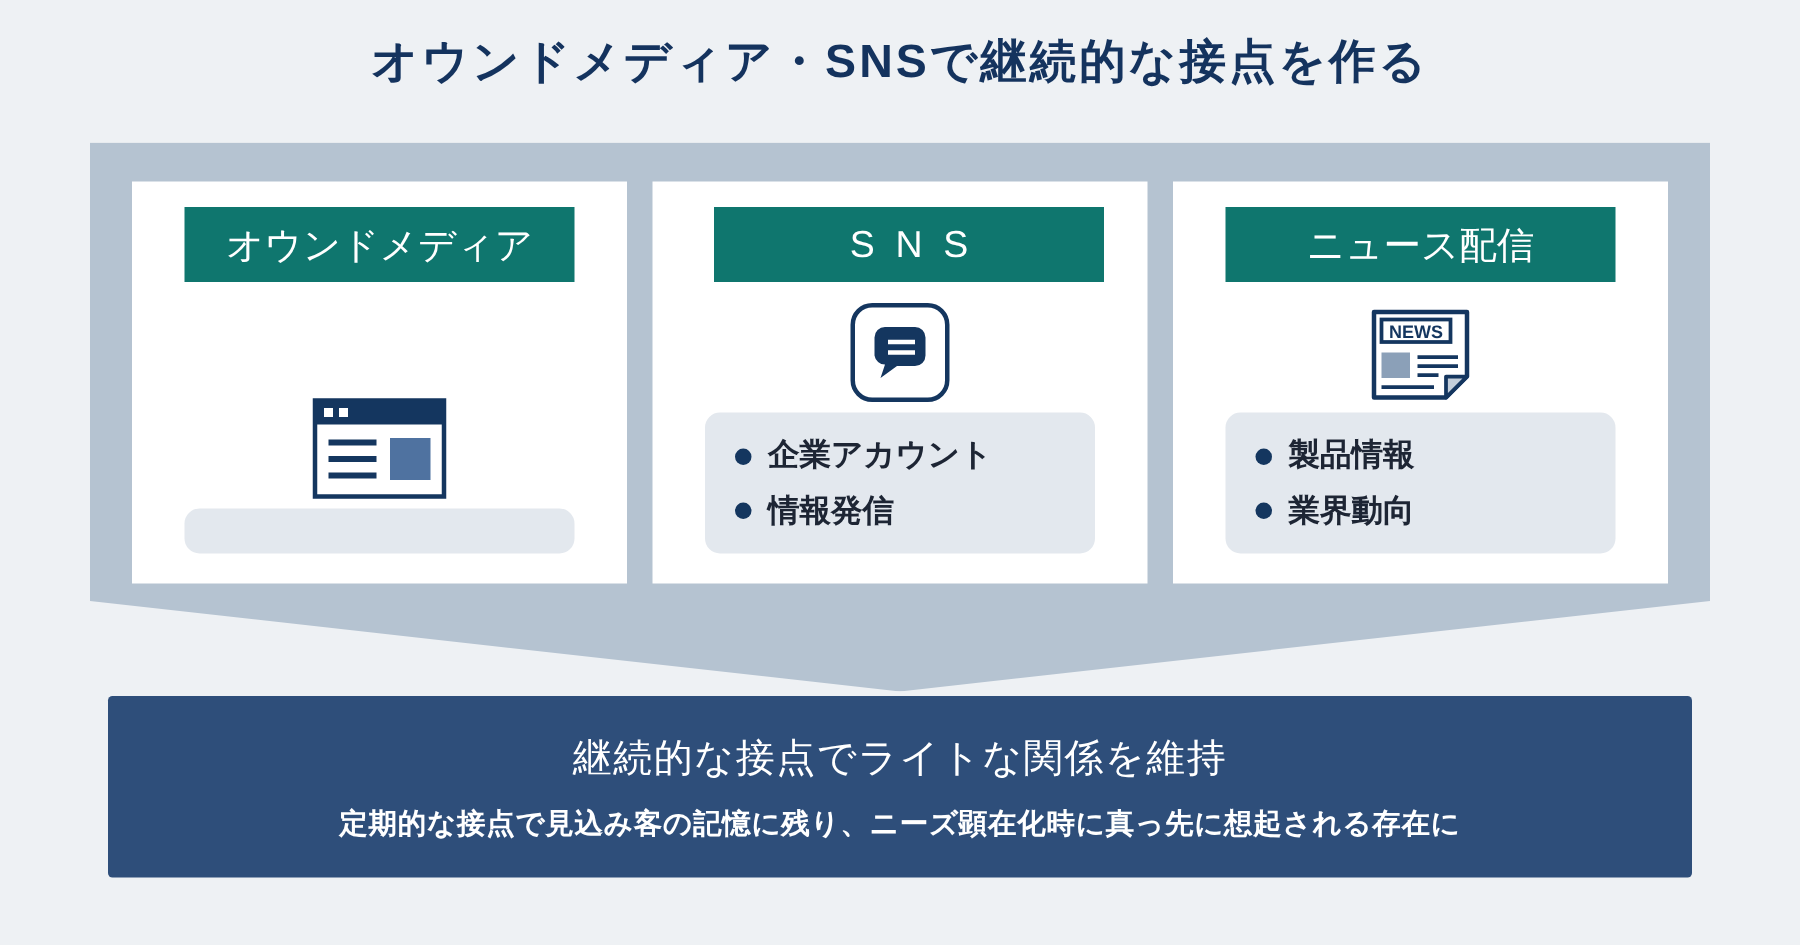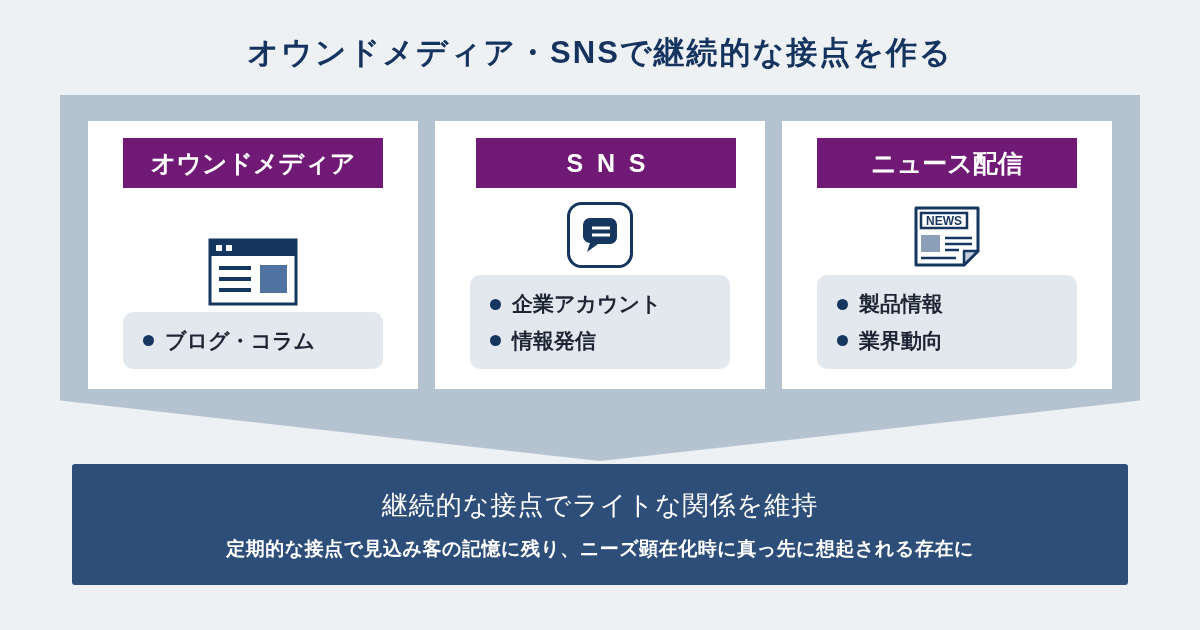--- a/index.html
+++ b/index.html
@@ -5,21 +5,21 @@
   html, body { margin: 0; padding: 0; }
   body {
     width: 1200px; height: 630px;
     background: #eef1f4;
     font-family: "Liberation Sans", "DejaVu Sans", sans-serif;
     overflow: hidden;
   }
   .canvas { position: relative; width: 1200px; height: 630px; }
 
   .page-title {
-    position: absolute; top: 32px; left: 0; width: 100%;
+    position: absolute; top: 20px; left: 0; width: 100%;
     text-align: center;
     font-size: 31px; font-weight: 700; color: #14335e;
     letter-spacing: 2px;
   }
 
   .panel {
     position: absolute; left: 60px; top: 95px;
     width: 1080px; height: 366px;
     background: #b5c3d1;
     clip-path: polygon(0 0, 100% 0, 100% 83.5%, 50% 100%, 0 83.5%);
@@ -31,22 +31,22 @@
   }
   .card {
     width: 330px; height: 268px;
     background: #ffffff;
     box-sizing: border-box;
     padding: 17px 35px 20px 35px;
     display: flex; flex-direction: column; align-items: center;
   }
   .card-header {
     width: 100%; height: 50px;
-    background: #701a75; color: #ffffff;
-    font-size: 25px; font-weight: 700;
+    background: #0f766e; color: #ffffff;
+    font-size: 25px; font-weight: 400;
     display: flex; align-items: center; justify-content: center;
     flex: none;
   }
   .card-header.spaced { letter-spacing: 0.55em; text-indent: 0.55em; margin-left: 12px; }
 
   .icon-wrap {
     flex: 1 1 auto;
     display: flex; align-items: flex-end; justify-content: center;
     padding: 6px 0;
   }
@@ -101,24 +101,20 @@
           <rect x="2" y="2" width="86" height="16" fill="#14365f"></rect>
           <rect x="8" y="7" width="6" height="6" fill="#ffffff"></rect>
           <rect x="18" y="7" width="6" height="6" fill="#ffffff"></rect>
           <line x1="11" y1="30" x2="43" y2="30" stroke="#14365f" stroke-width="4"></line>
           <line x1="11" y1="41" x2="43" y2="41" stroke="#14365f" stroke-width="4"></line>
           <line x1="11" y1="52" x2="43" y2="52" stroke="#14365f" stroke-width="4"></line>
           <rect x="52" y="27" width="27" height="28" fill="#4f72a0"></rect>
         </svg>
       </div>
       <div class="bullet-box">
-        <div class="bullet">
-          <span class="dot"></span>
-          <span>ブログ・コラム</span>
-        </div>
       </div>
     </div>
 
     <div class="card">
       <div class="card-header spaced">SNS</div>
       <div class="icon-wrap">
         <svg width="68" height="68" viewBox="0 0 68 68" aria-hidden="true">
           <rect x="2.5" y="2.5" width="63" height="63" rx="13" fill="#ffffff" stroke="#14365f" stroke-width="3"></rect>
           <path d="M24 17 h20 a7 7 0 0 1 7 7 v12 a7 7 0 0 1 -7 7 h-12 l-11 8 3 -9 a7 7 0 0 1 -7 -6 v-12 a7 7 0 0 1 7 -7 z" fill="#14365f"></path>
           <line x1="26" y1="27" x2="44" y2="27" stroke="#ffffff" stroke-width="3"></line>

